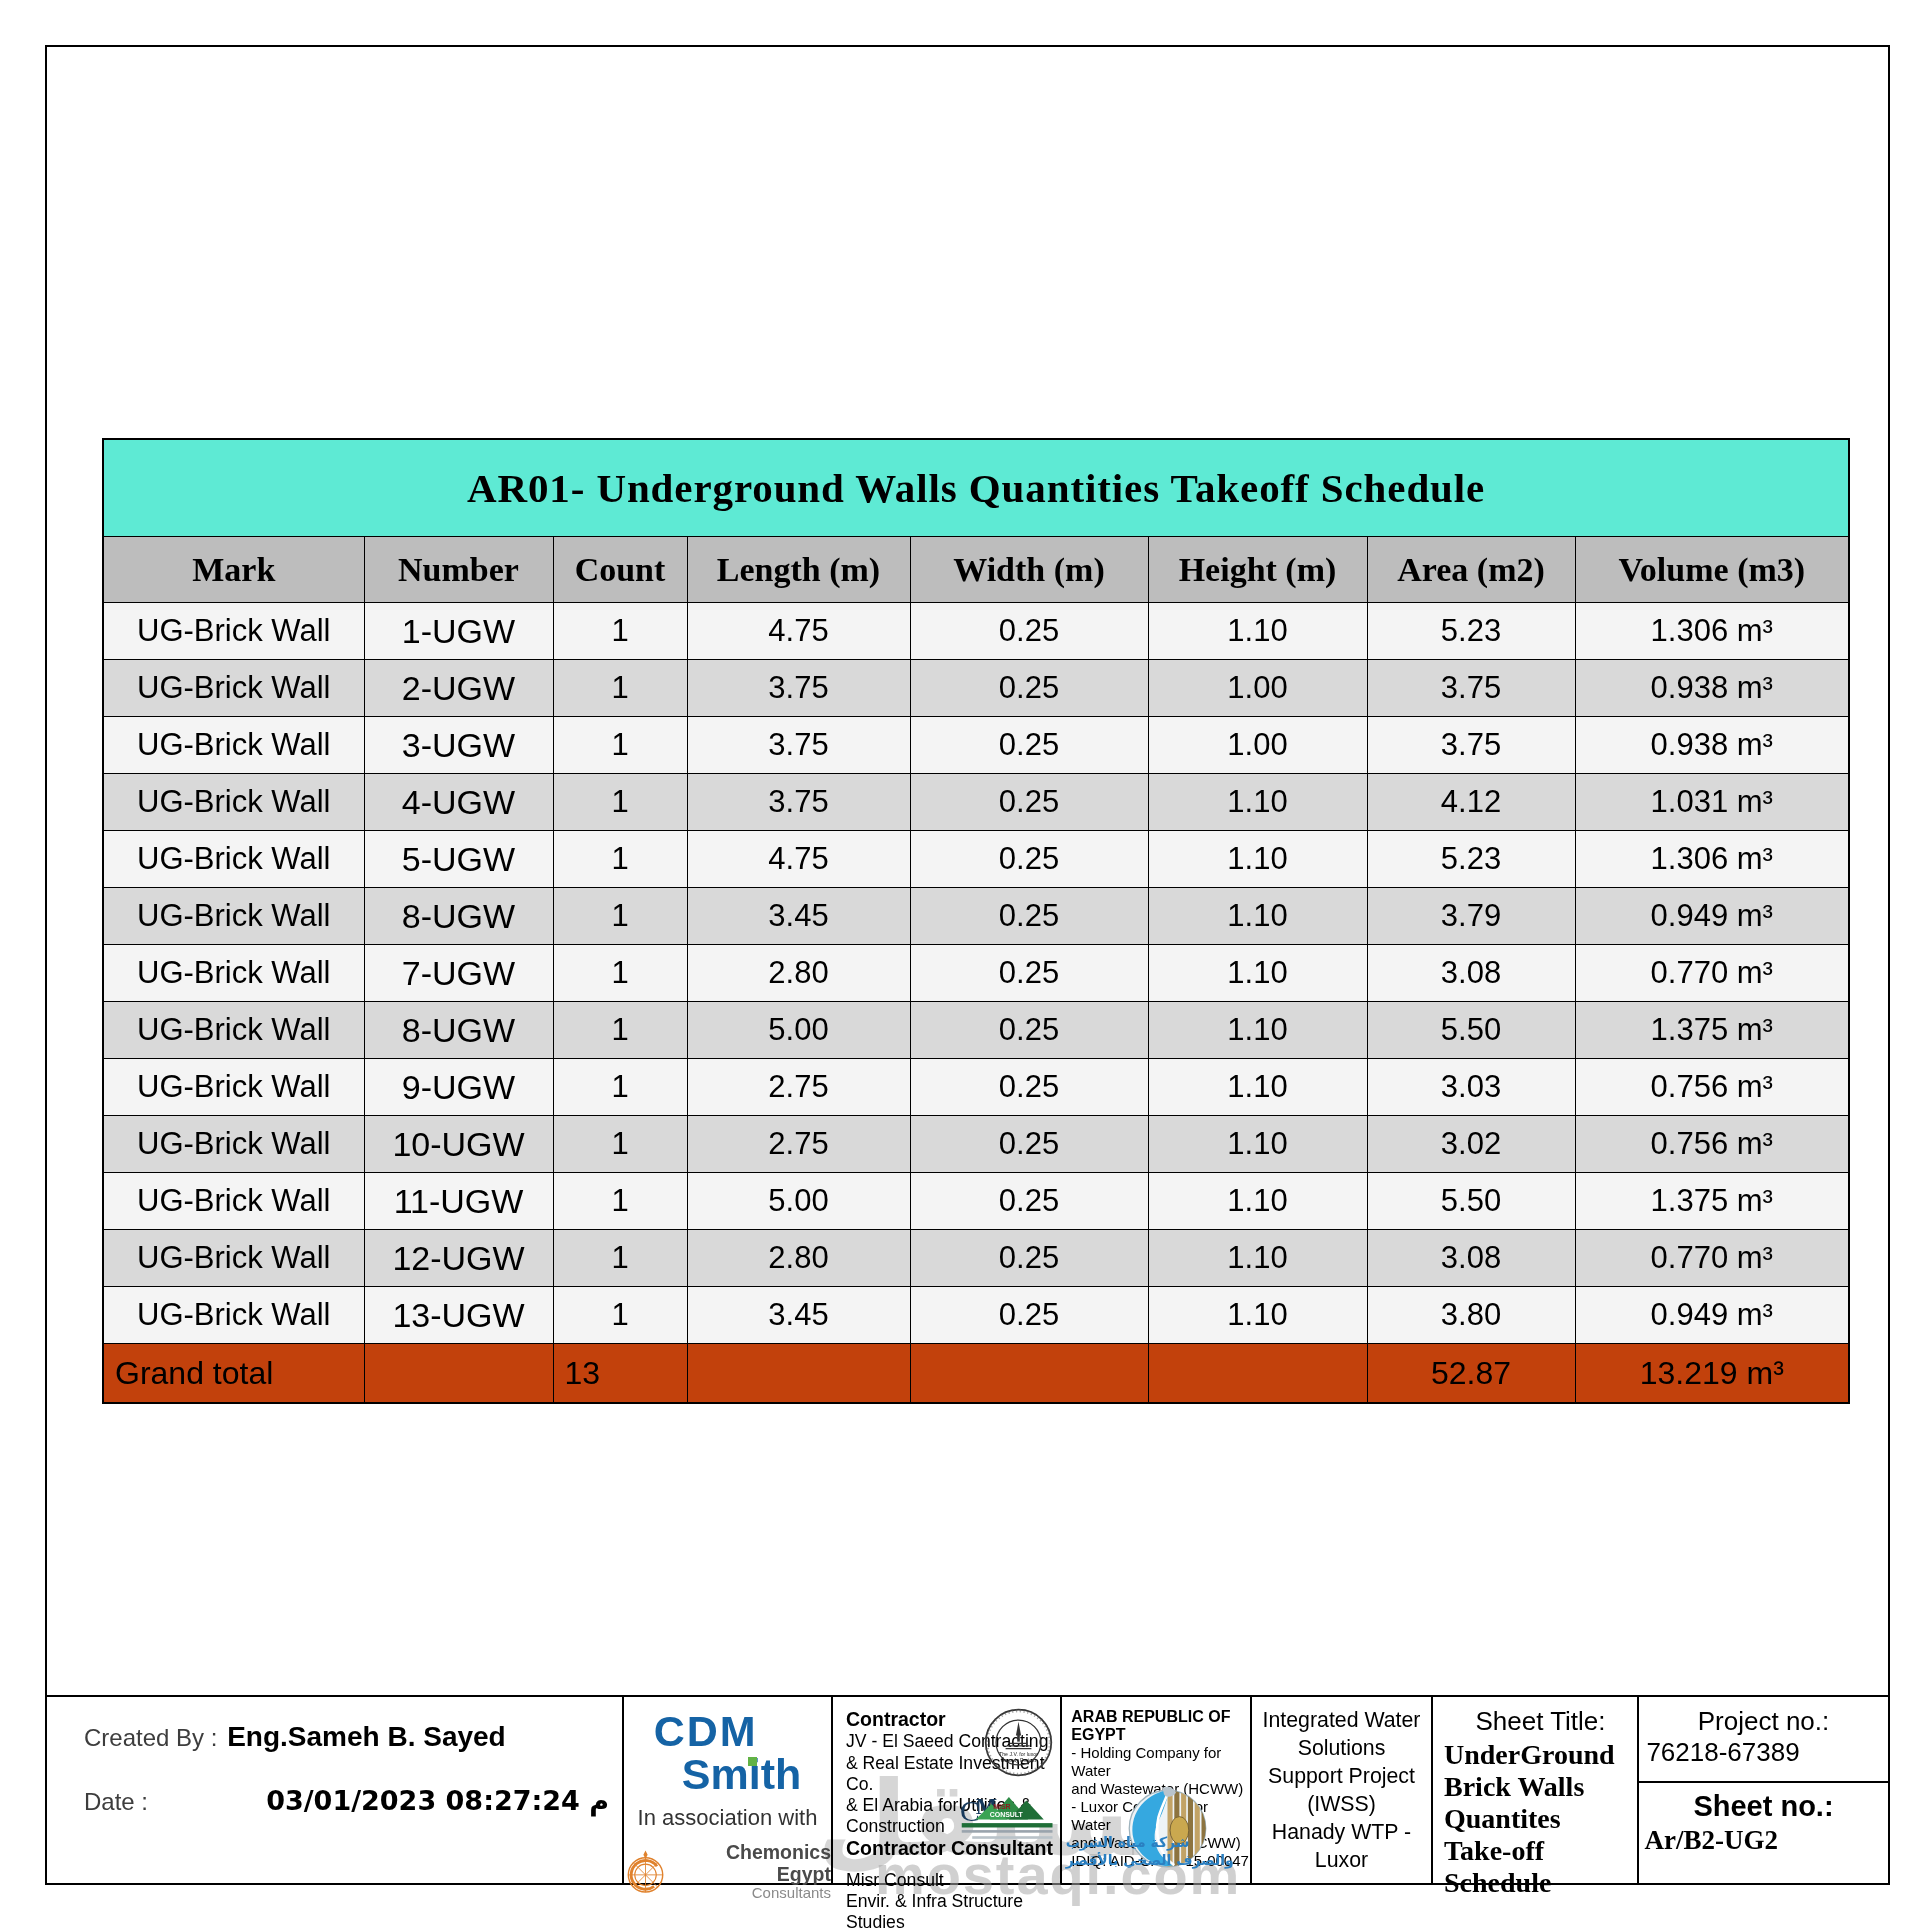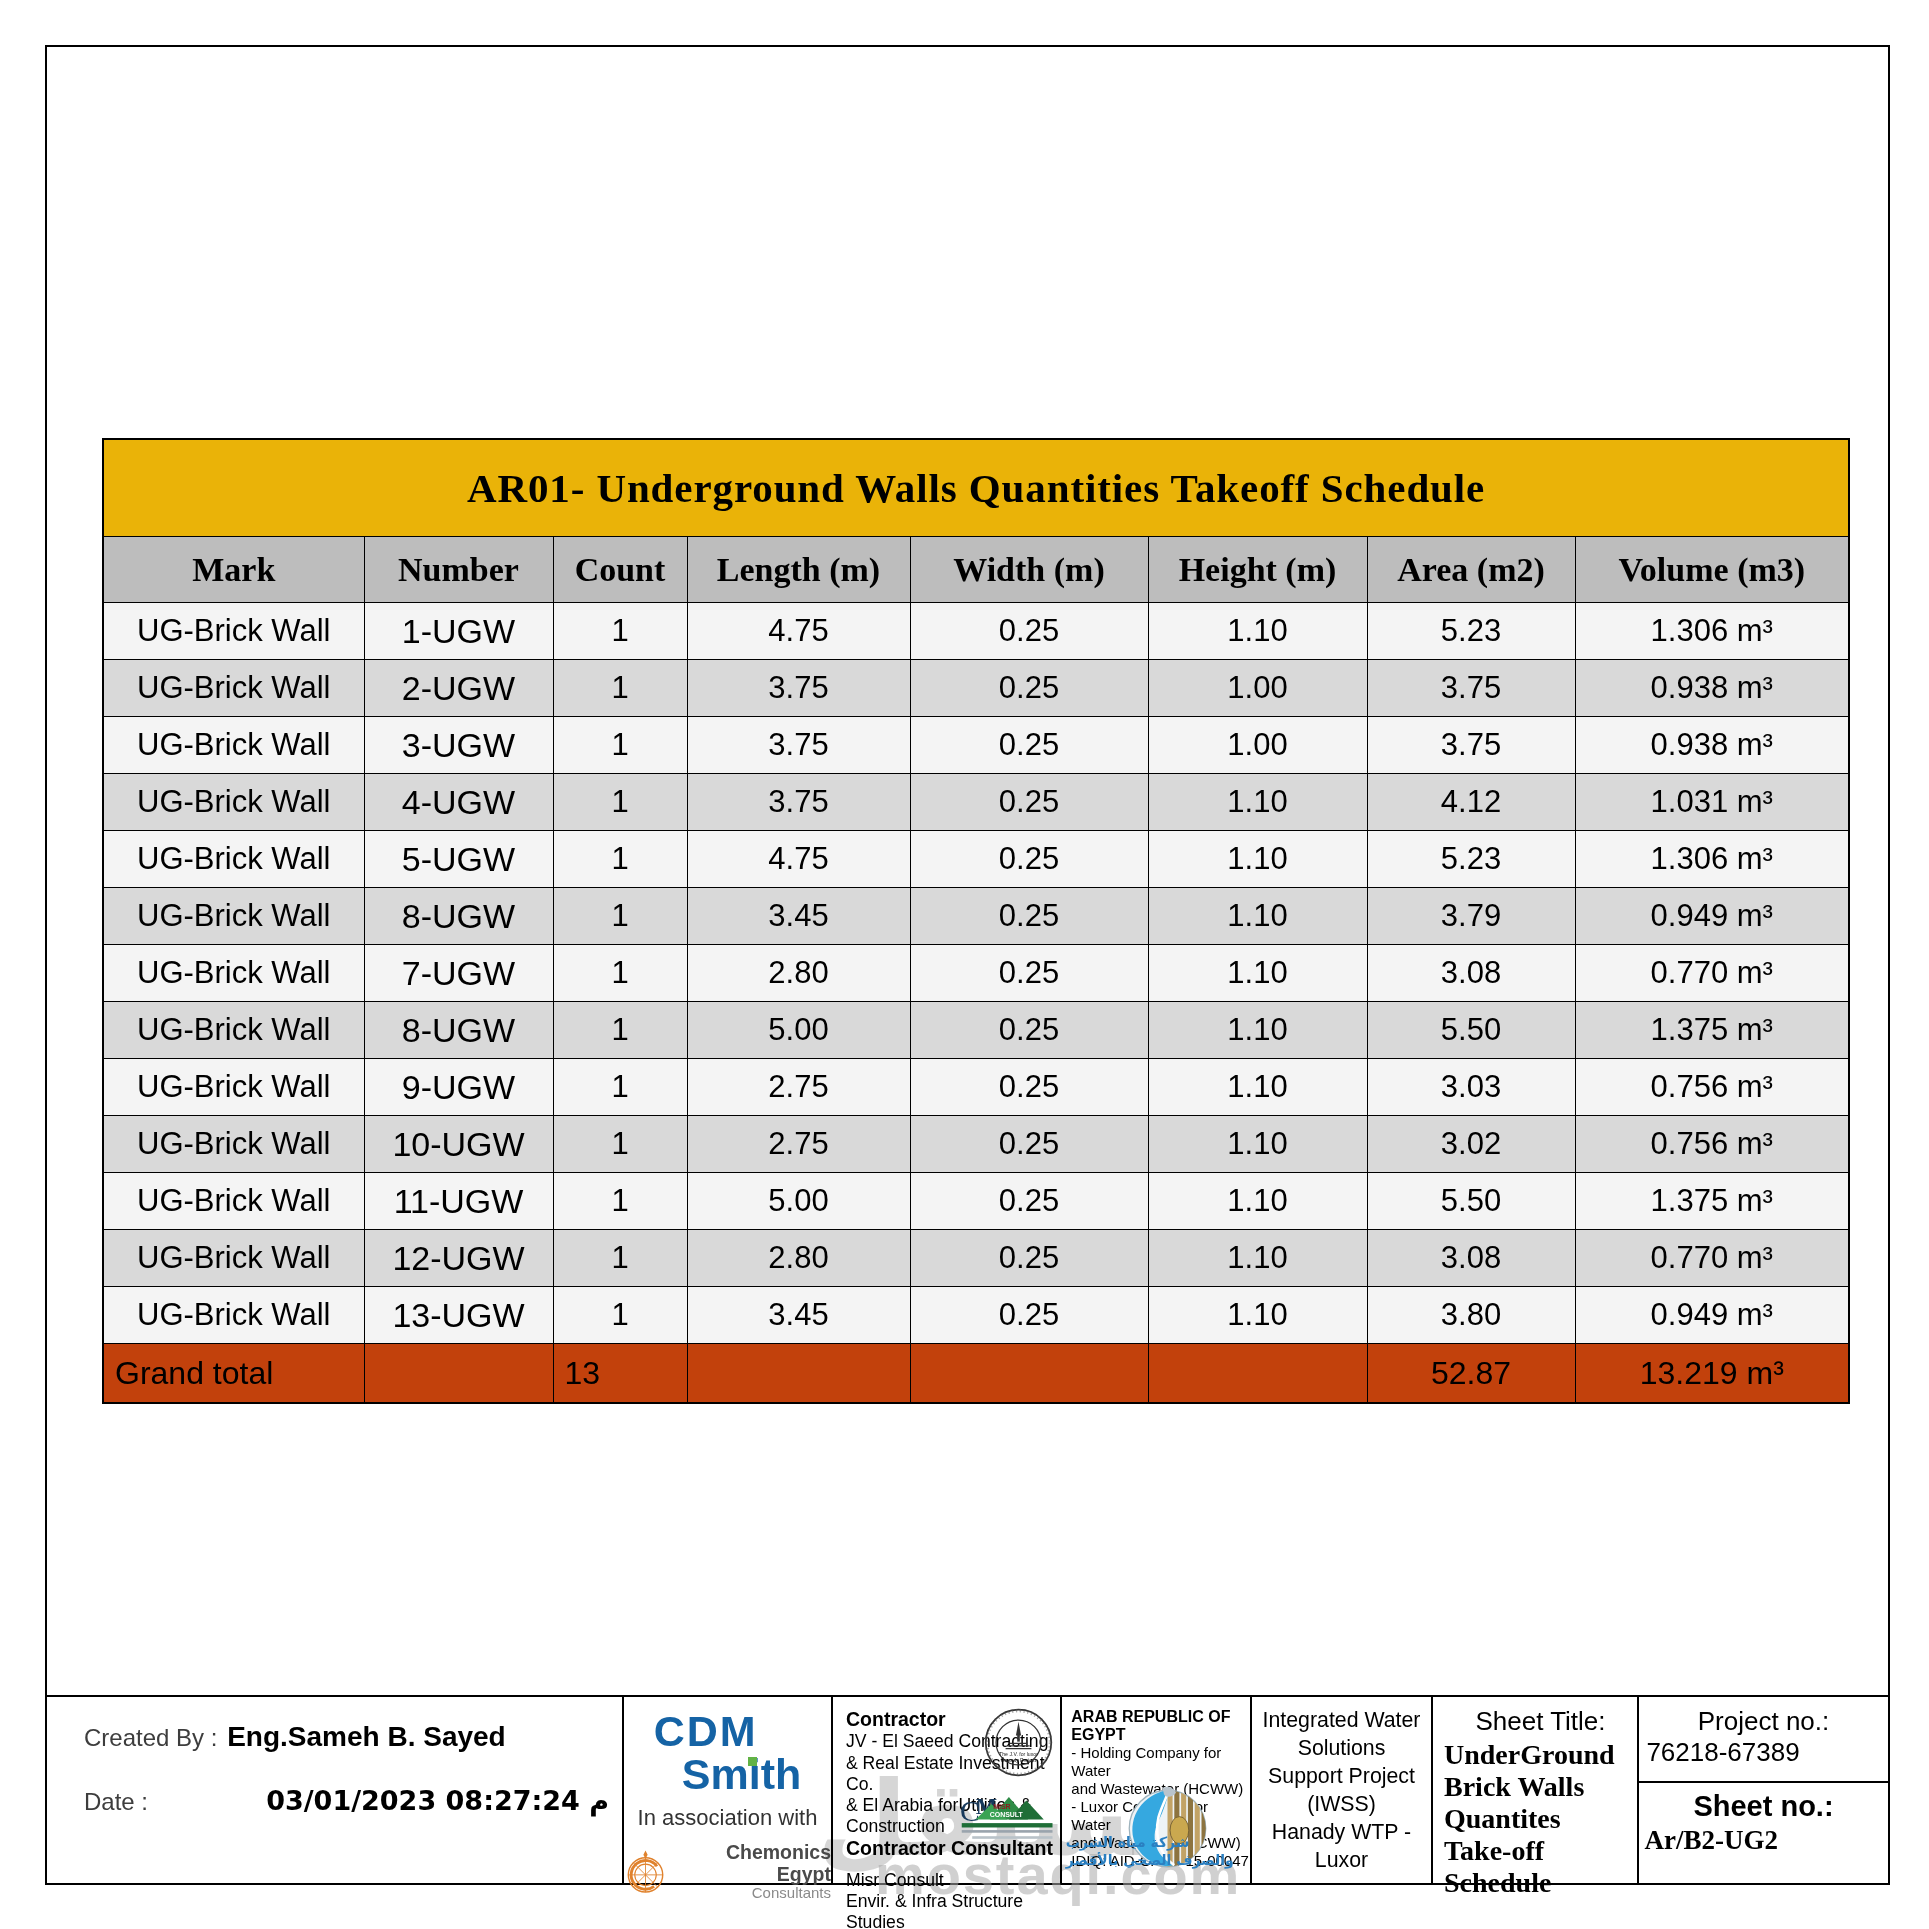--- a/index.html
+++ b/index.html
@@ -3,21 +3,21 @@
 <meta charset="utf-8">
 <title>AR01- Underground Walls Quantities Takeoff Schedule</title>
 <style>
   html,body{margin:0;padding:0;background:#fff;}
   body{width:1929px;height:1929px;position:relative;font-family:"Liberation Sans",sans-serif;color:#000;}
   .outer-border{position:absolute;left:45px;top:45px;width:1845px;height:1840px;border:2.8px solid #000;box-sizing:border-box;background:#fff;}
 
   
   .qty-table{position:absolute;left:55px;top:391px;width:1746px;border-collapse:collapse;table-layout:fixed;border:2.8px solid #000;}
   .qty-table th,.qty-table td{border:1.9px solid #000;text-align:center;padding:0;overflow:hidden;white-space:nowrap;}
-  .title-row th{height:96px;background:#eab308;font-family:"Liberation Serif",serif;font-weight:bold;font-size:41px;letter-spacing:0.9px;}
+  .title-row th{height:96px;background:#5eead4;font-family:"Liberation Serif",serif;font-weight:bold;font-size:41px;letter-spacing:0.9px;}
   .header-row th{height:65px;background:#bdbdbd;font-family:"Liberation Serif",serif;font-weight:bold;font-size:34px;}
   .qty-table tbody td{height:56px;font-size:31px;background:#f4f4f4;}
   .qty-table tbody tr.alt td{background:#d9d9d9;}
   .qty-table tbody td:nth-child(2){font-size:34px;}
   .qty-table tfoot td{height:58px;font-size:32px;background:#c2410c;border-bottom:2.8px solid #000;}
   .qty-table tfoot td.al{text-align:left;padding-left:11px;}
 
   
   .wm{position:absolute;pointer-events:none;font-weight:bold;}
   .wm-ar{left:770px;top:1711px;font-size:104px;color:rgba(165,165,165,.45);font-family:"DejaVu Sans",sans-serif;}

